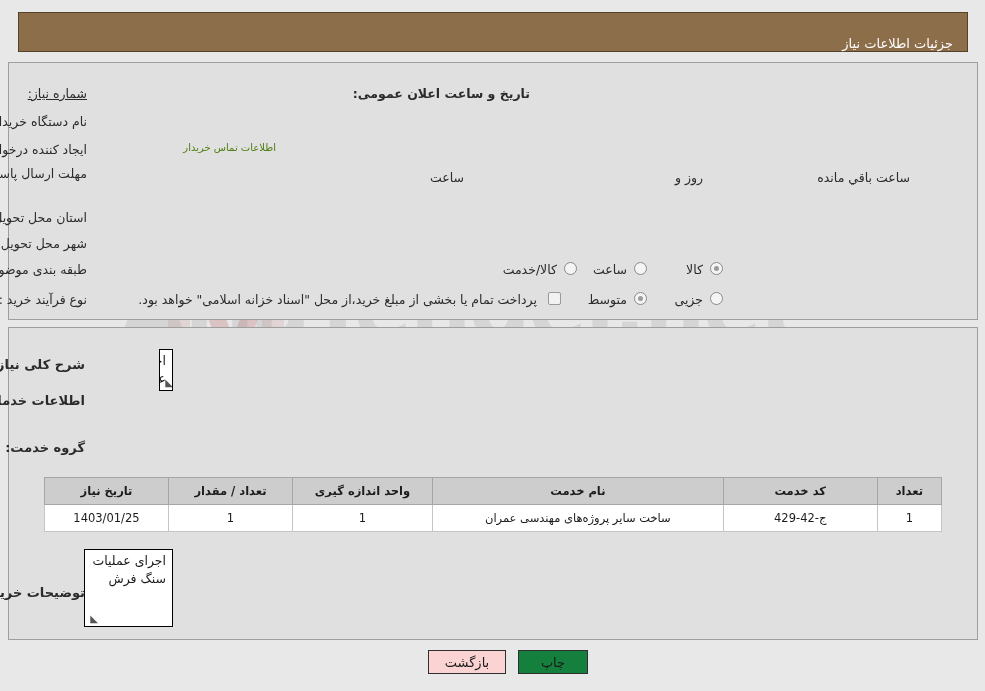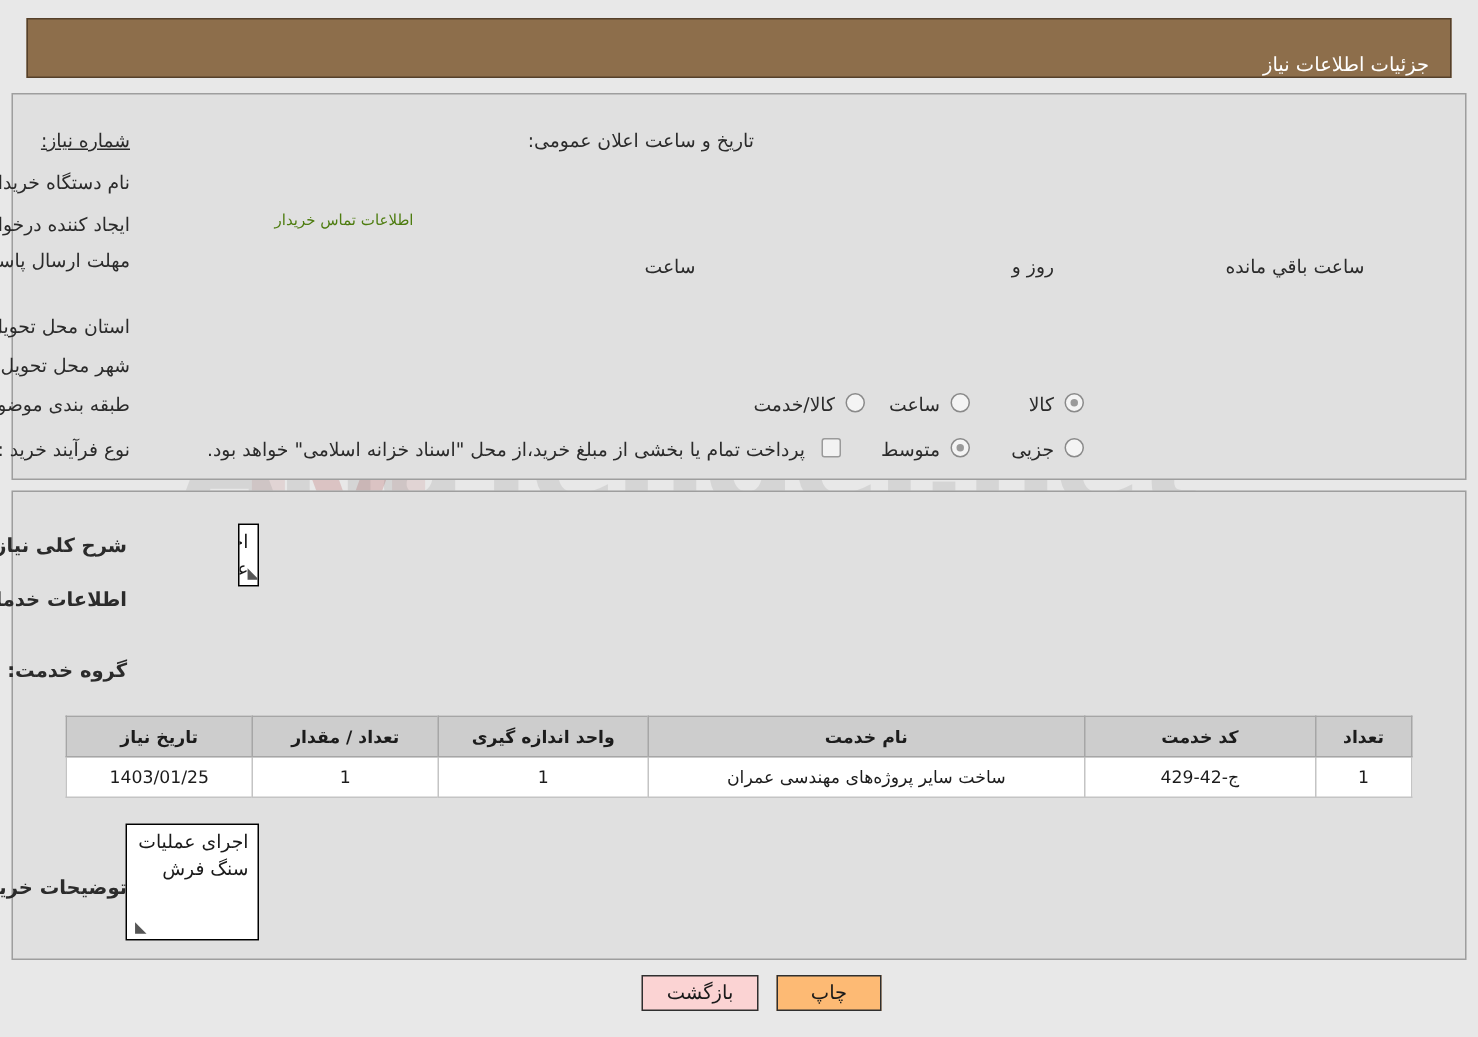--- a/index.html
+++ b/index.html
@@ -208,21 +208,21 @@
     border: 1px solid #2f2f2f;
     font-size: 13px;
     color: #1a1a1a;
     display: flex;
     align-items: center;
     justify-content: center;
     cursor: pointer;
     z-index: 12;
   }
   #btn-back  { left: 428px; top: 650px; width: 78px; background: #fbd3d3; }
-  #btn-print { left: 518px; top: 650px; width: 70px; background: #fdba74; }
+  #btn-print { left: 518px; top: 650px; width: 70px; background: #15803d; }
 </style>
 </head>
 <body>
 
 <div id="page">
 
   <div class="watermark">
     <div class="wm-shield"></div>
     <div class="wm-v">V</div>
     <div class="wm-text">AriaTender.net</div>
@@ -230,21 +230,21 @@
 
   <div class="title-bar">
     <span>جزئیات اطلاعات نیاز</span>
   </div>
 
   <div class="panel" id="panel-top"></div>
 
   <div class="lbl" style="right:898px; top:86px; z-index:9;text-decoration:underline;">شماره نیاز:</div>
   <div class="fld" style="right:612px; top:82px; width:180px;">1103105147000001</div>
 
-  <div class="lbl" style="right:482px; top:86px; z-index:9;">تاریخ و ساعت اعلان عمومی:</div>
+  <div class="lbl" style="right:455px; top:86px; z-index:9;font-weight:bold;">تاریخ و ساعت اعلان عمومی:</div>
   <div class="fld" style="right:705px; top:82px; width:180px; left:104px;">08:47 - 1403/01/18</div>
 
   <div class="lbl" style="right:898px; top:114px; z-index:9;">نام دستگاه خریدار:</div>
   <div class="fld right" style="right:612px; top:110px; left:230px;">دهیاری پاتپه بخش بیستون شهرستان هرسین</div>
 
   <div class="lbl" style="right:898px; top:142px; z-index:9;">ایجاد کننده درخواست:</div>
   <div class="fld right" style="right:612px; top:138px; left:285px;">مجید رضائی شیخی آبادی دهیار دهیاری پاتپه بخش بیستون شهرستان هرسین</div>
   <div class="linkish" style="right:709px; top:142px; z-index:11;">اطلاعات تماس خریدار</div>
 
   <div class="lbl" style="right:898px; top:166px; width:80px; z-index:9;">مهلت ارسال پاسخ: تا تاریخ:</div>

